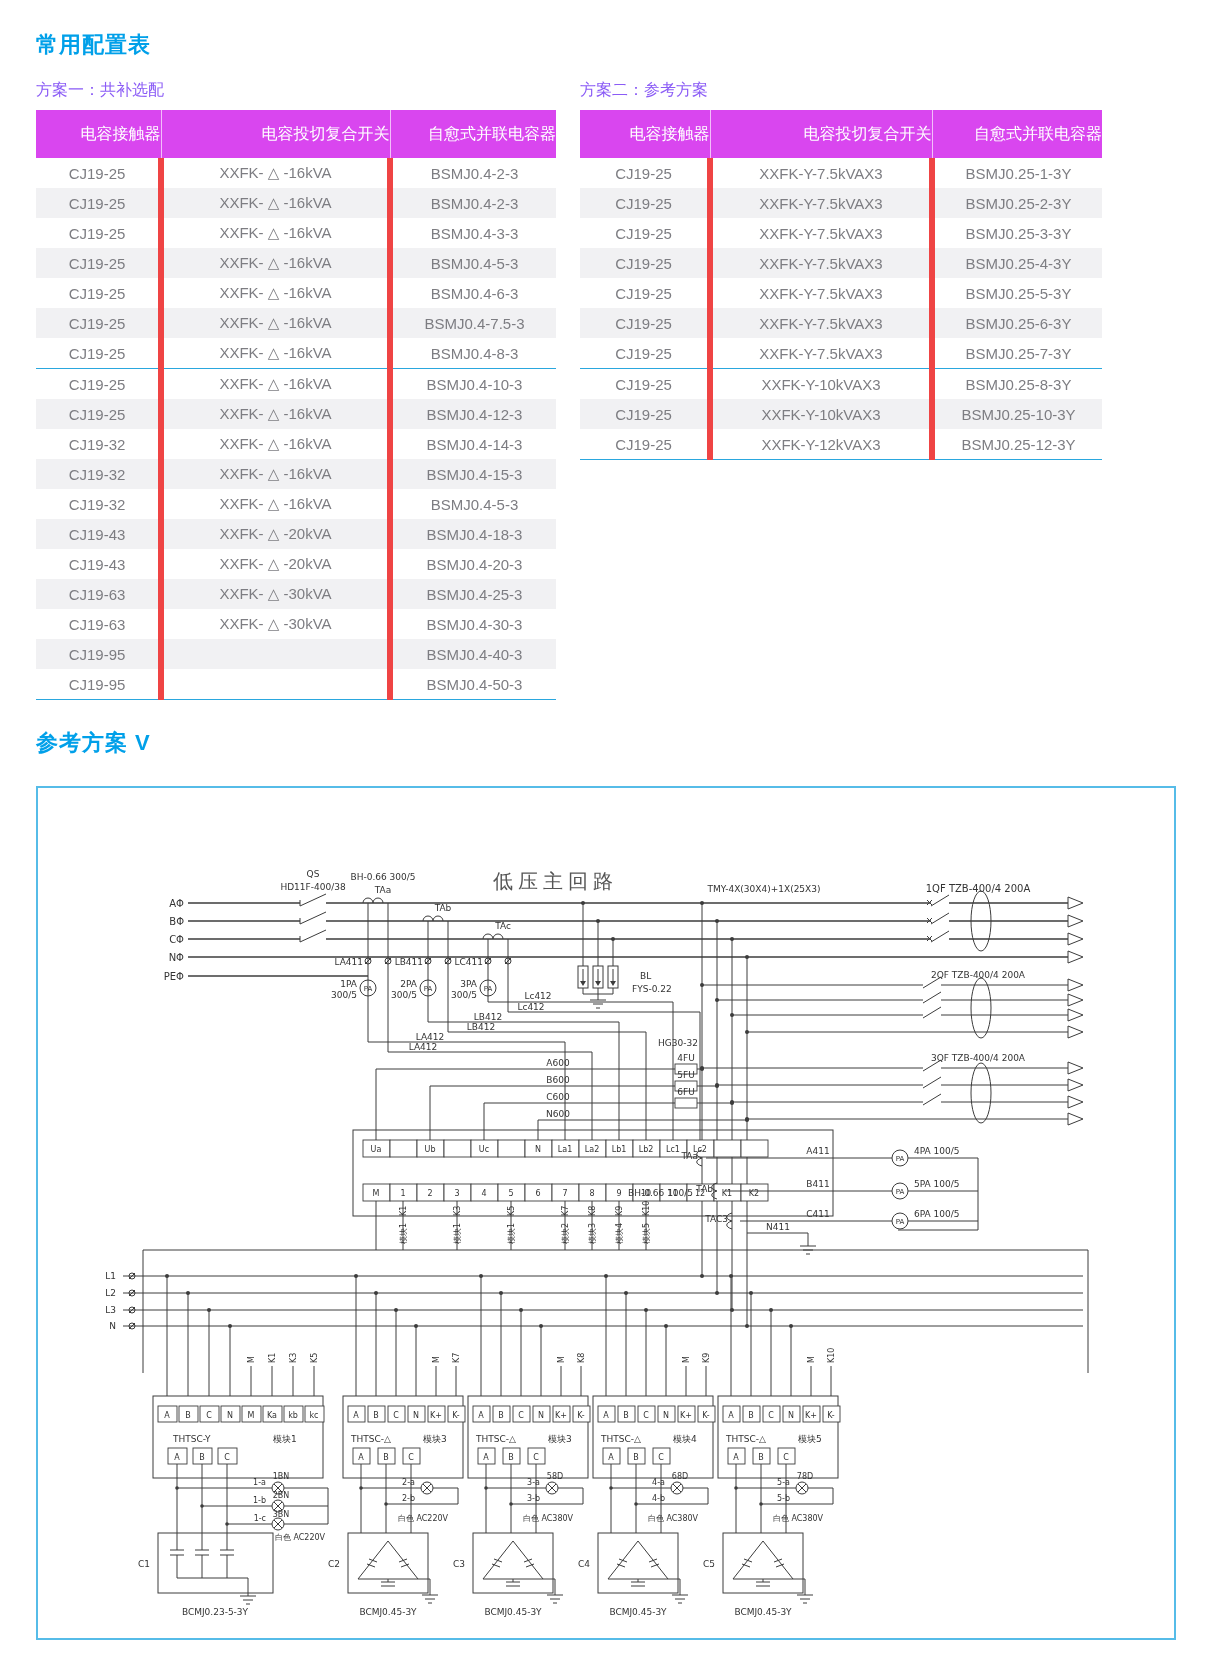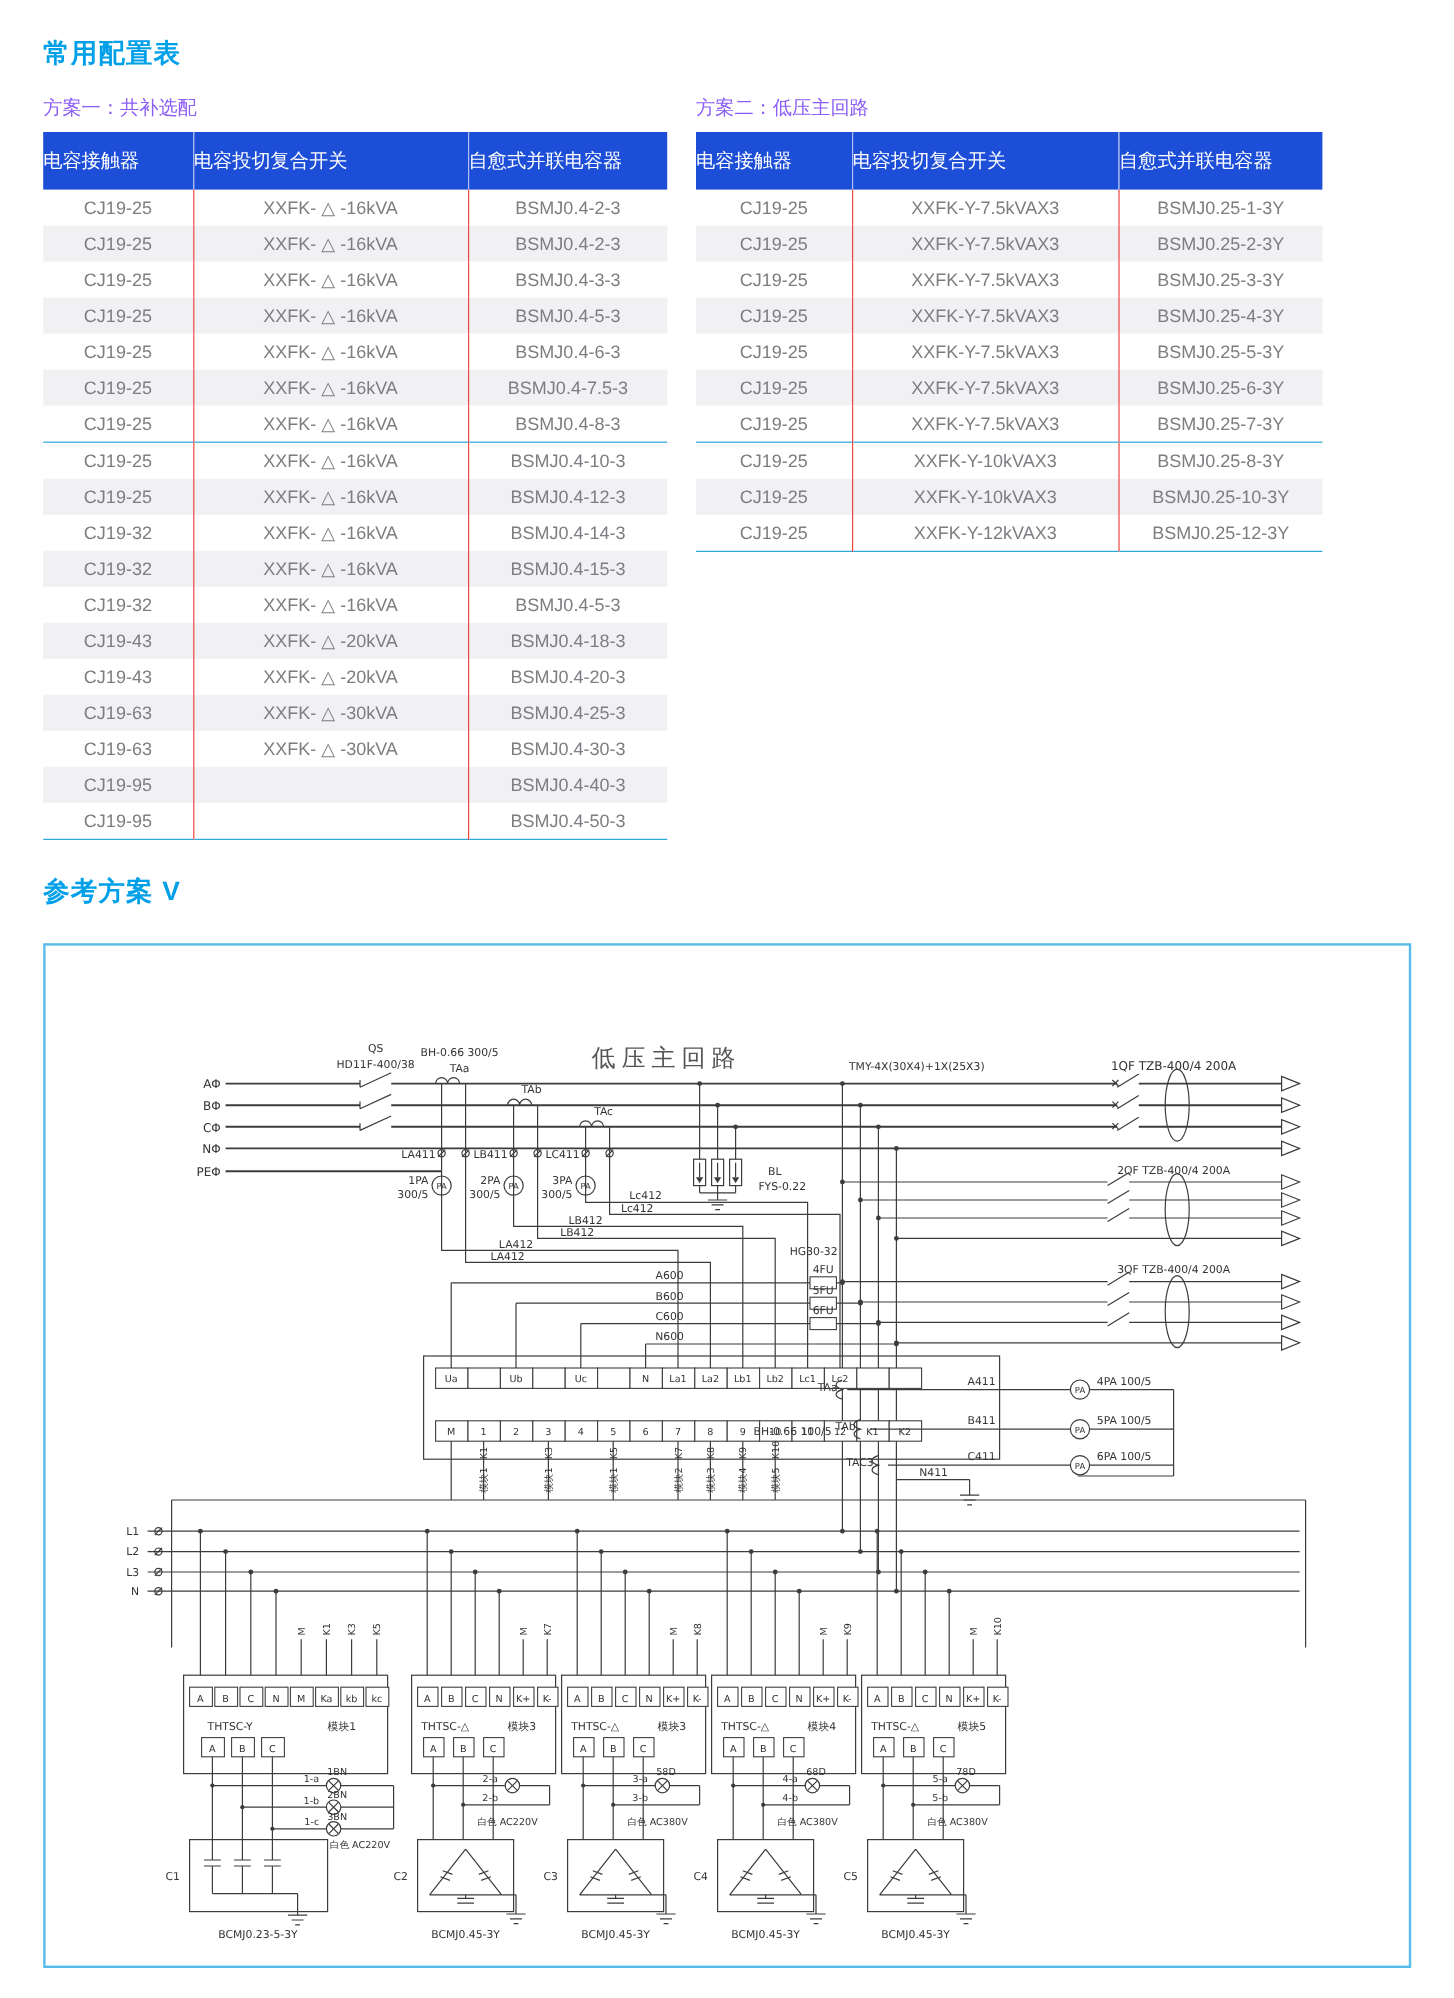--- a/index.html
+++ b/index.html
@@ -2,24 +2,24 @@
 <html><head>
 <meta charset="utf-8">
 <style>
   html,body{margin:0;padding:0;background:#fff;}
   #page{position:relative;width:1212px;height:1665px;background:#fff;overflow:hidden;
         font-family:"Liberation Sans","DejaVu Sans",sans-serif;}
   .sec-title{position:absolute;font-size:22px;font-weight:bold;color:#00a0e9;letter-spacing:1px;}
   .tbl-caption{position:absolute;font-size:16px;color:#8b5cf6;}
   .cfg-table{position:absolute;border-collapse:collapse;table-layout:fixed;
              border-bottom:1px solid #2aa7de;}
-  .cfg-table th{background:#1d4ed8;color:#fff;font-weight:normal;font-size:16px;height:48px;padding:0;text-align:left;}
+  .cfg-table th{background:#d946ef;color:#fff;font-weight:normal;font-size:16px;height:48px;padding:0;text-align:right;}
   .cfg-table th + th{border-left:1px solid rgba(255,255,255,.65);font-family:Liberation Serif, serif;}
   .cfg-table td{font-size:15px;color:#7d7d82;height:30px;padding:0;text-align:center;}
-  .cfg-table td + td{border-left:1px solid #ef4444;}
+  .cfg-table td + td{border-left:6px solid #ef4444;}
   .cfg-table tbody tr:nth-child(even) td{background:#f1f1f3;}
   .cfg-table tbody.grp-sep tr:first-child td{border-top:1px solid #2aa7de;}
   #diagram-frame{position:absolute;left:36px;top:786px;width:1136px;height:850px;border:2px solid #56bce8;}
   svg text{font-family:"DejaVu Sans","Liberation Sans",sans-serif;fill:#333;}
   .w{stroke:#3c3c3c;stroke-width:1;fill:none;}
   .wt{stroke:#3c3c3c;stroke-width:1.6;fill:none;}
   .dot{fill:#3c3c3c;stroke:none;}
   .arr{fill:#fff;stroke:#3c3c3c;stroke-width:1;}
   .cell{fill:#fff;stroke:#3c3c3c;stroke-width:.9;}
   .t10{font-size:10px;} .t9{font-size:9px;} .t8{font-size:8px;} .t7{font-size:7px;}
@@ -27,21 +27,21 @@
   .mid{text-anchor:middle;} .end{text-anchor:end;}
 </style>
 </head>
 <body>
 
 <div id="page">
 
   <div class="sec-title" style="left:36px;top:30px;">常用配置表</div>
 
   <div class="tbl-caption" style="left:36px;top:80px;">方案一：共补选配</div>
-  <div class="tbl-caption" style="left:580px;top:80px;">方案二：低压主回路</div>
+  <div class="tbl-caption" style="left:580px;top:80px;">方案二：参考方案</div>
 
   <table class="cfg-table" style="left:36px;top:110px;width:520px;">
     <colgroup>
         <col style="width:125px">
         <col style="width:229px">
         <col style="width:166px">
       </colgroup>
     <thead>
       <tr>
         <th>电容接触器</th>

